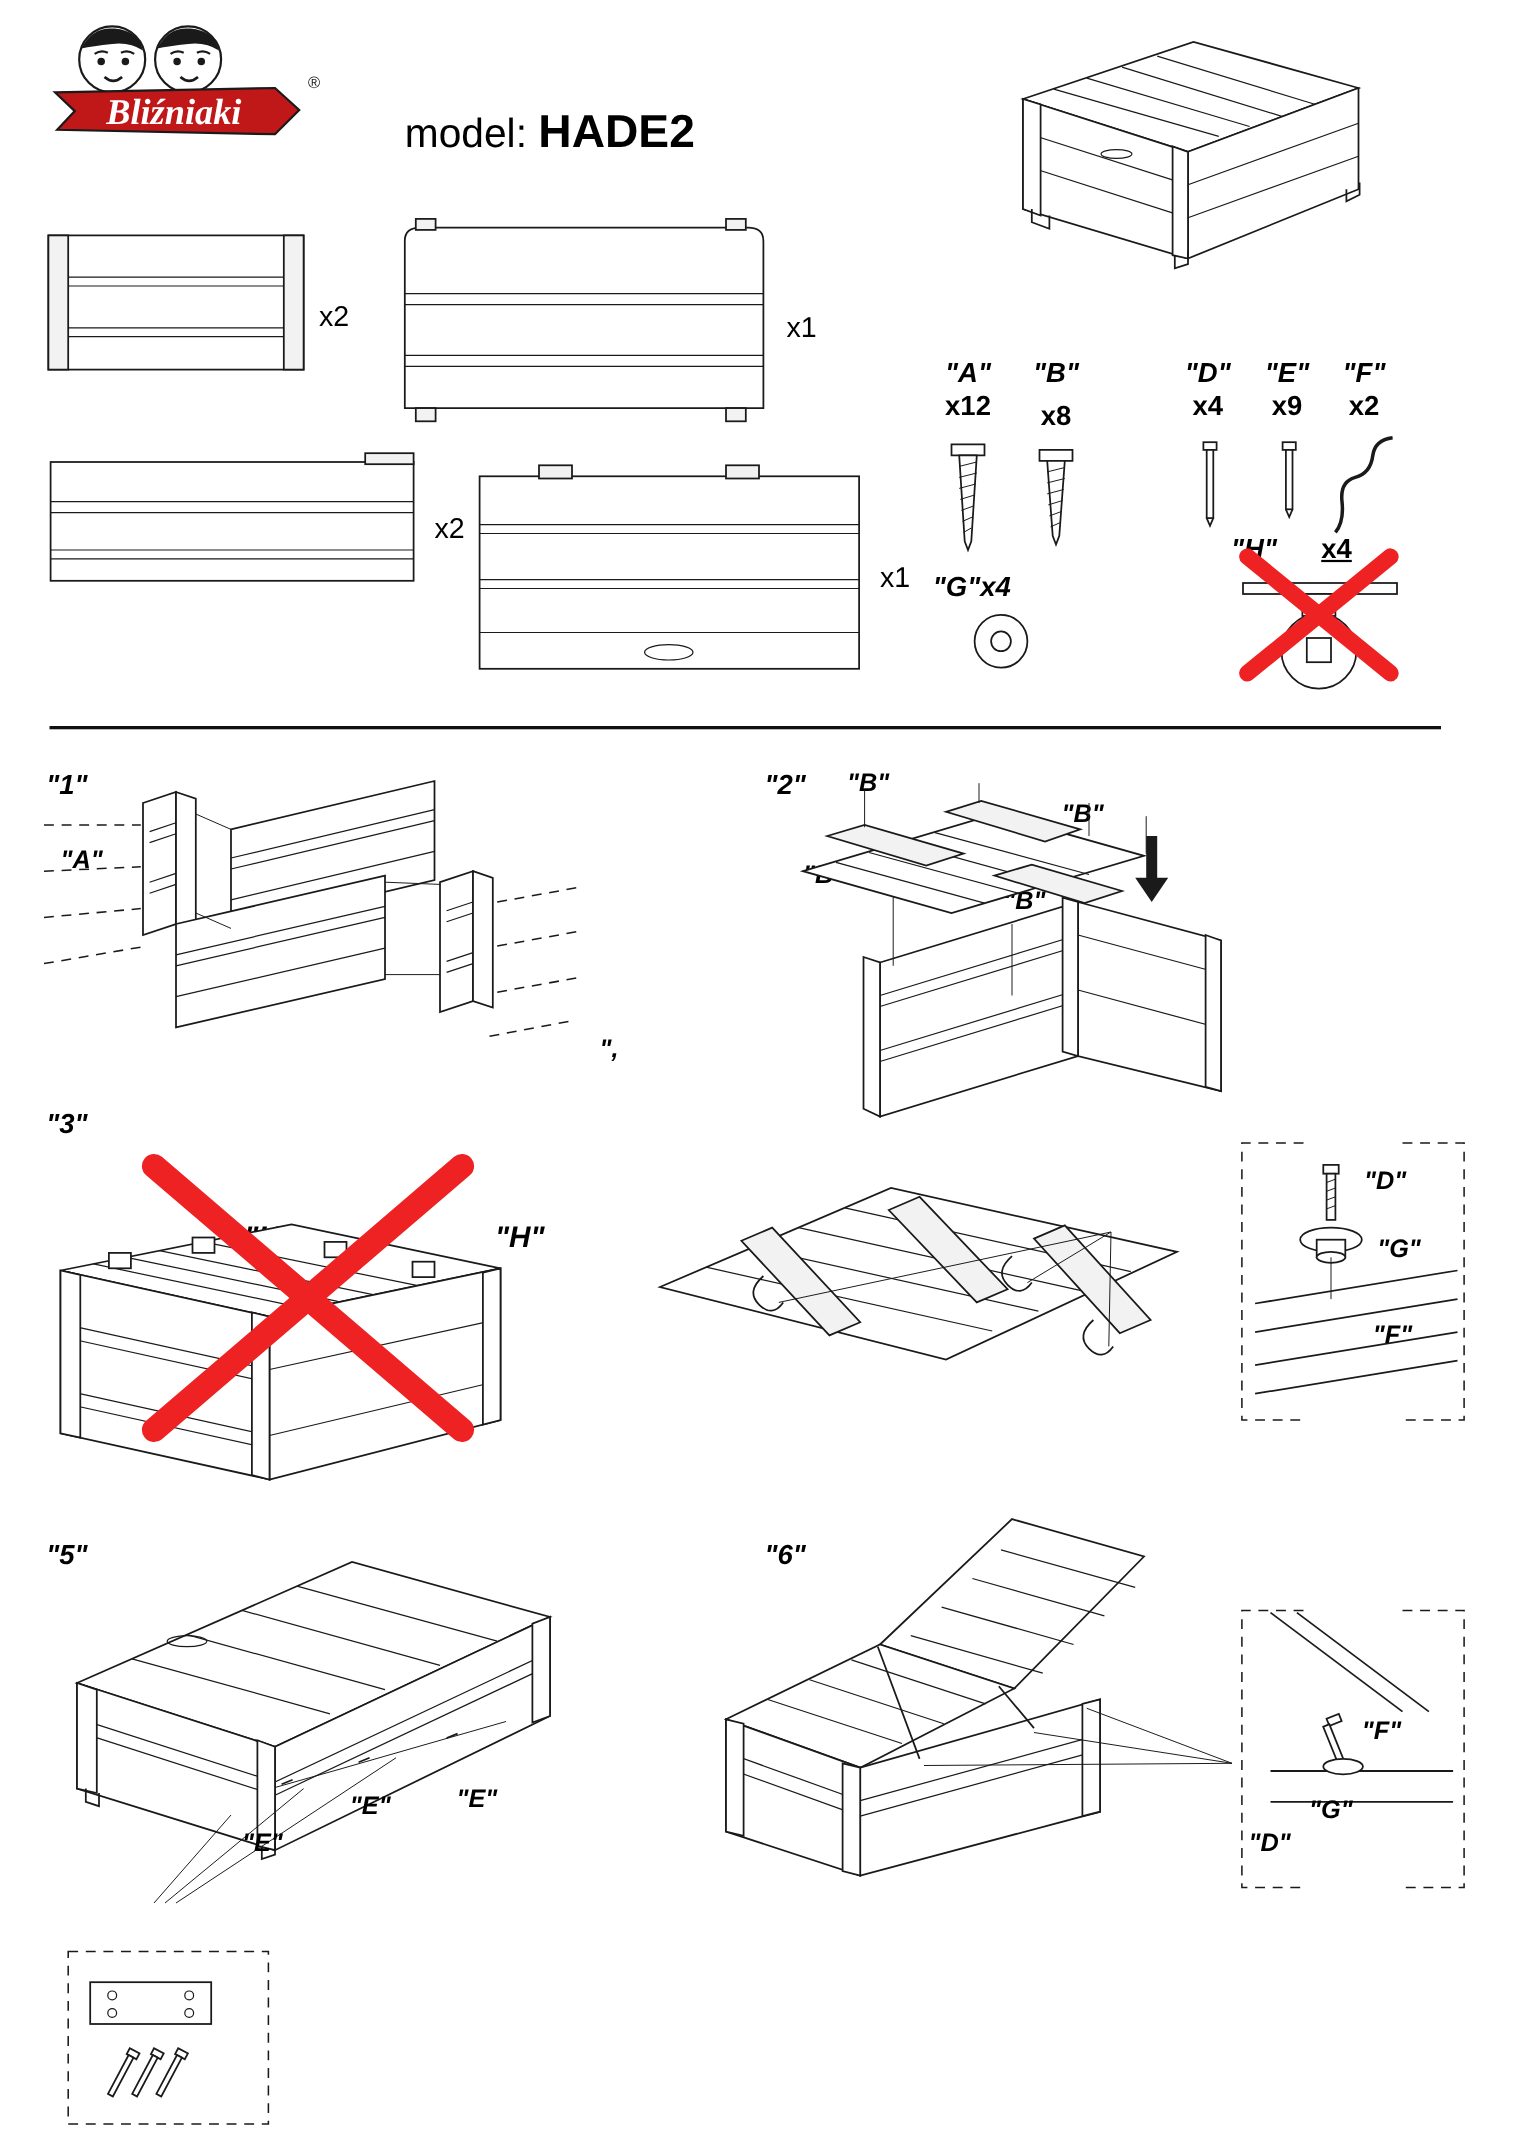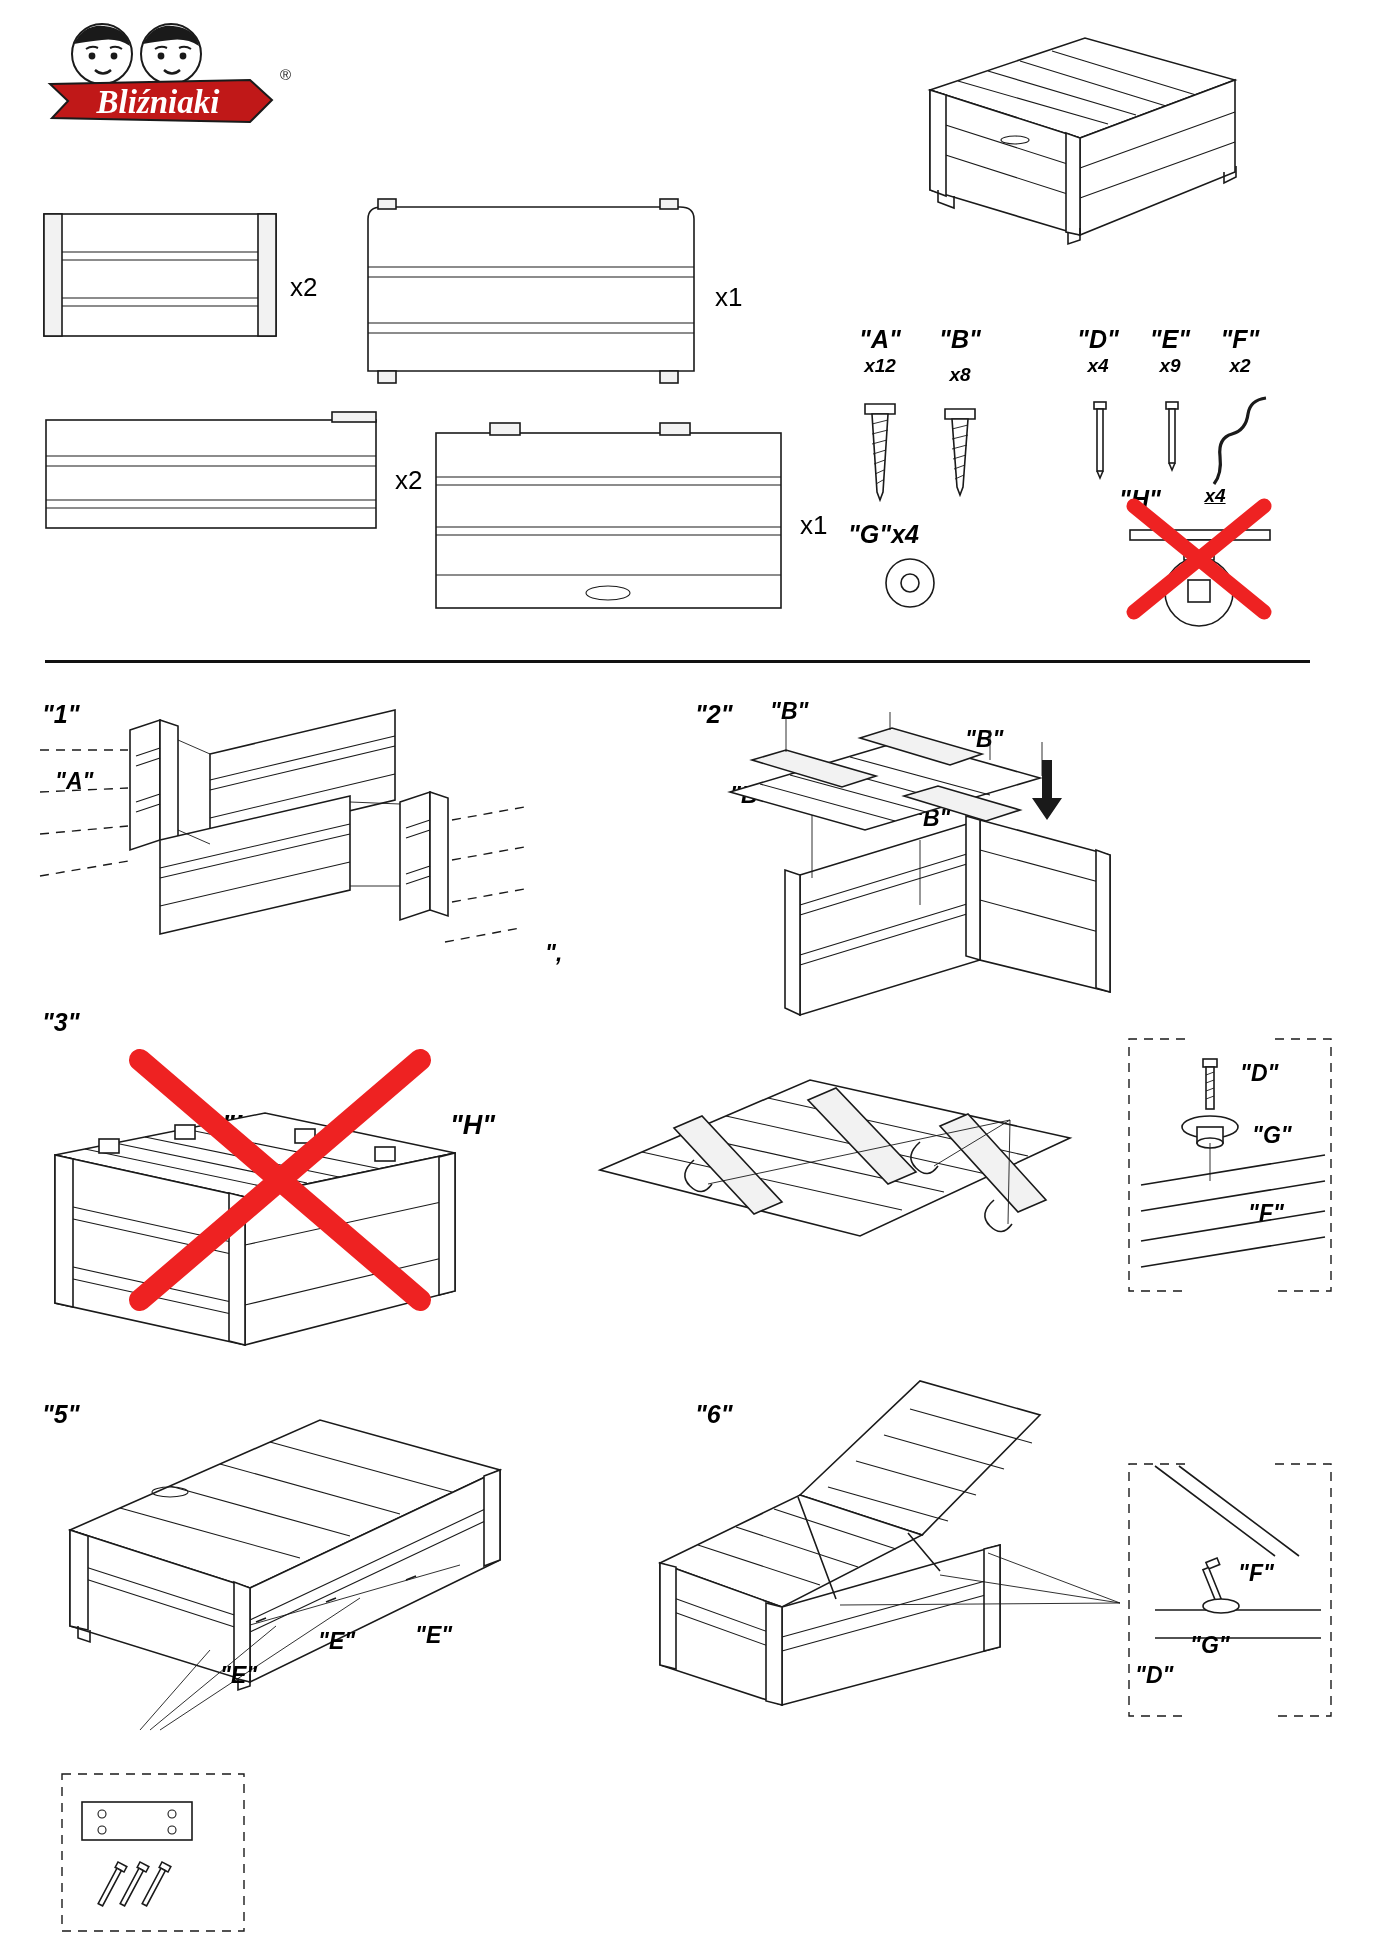--- a/index.html
+++ b/index.html
@@ -46,21 +46,21 @@
   .ln{fill:none;stroke:#1a1a1a;stroke-width:1.6;}
   .ln2{fill:none;stroke:#1a1a1a;stroke-width:1.1;}
   .lnfill{fill:#ffffff;stroke:#1a1a1a;stroke-width:1.6;}
   .lnfillg{fill:#f2f2f2;stroke:#1a1a1a;stroke-width:1.6;}
   .dash{fill:none;stroke:#1a1a1a;stroke-width:1.4;stroke-dasharray:9 7;}
   .thin{fill:none;stroke:#1a1a1a;stroke-width:0.9;}
 
   .steplbl{position:absolute;font-size:25px;font-weight:bold;font-style:italic;}
   .callout{position:absolute;font-size:23px;font-weight:bold;font-style:italic;}
   .hwlbl{position:absolute;font-size:25px;font-weight:bold;font-style:italic;text-align:center;}
-  .hwqty{position:absolute;font-size:19px;font-weight:bold;font-style:italic;text-align:center;}
+  .hwqty{position:absolute;font-size:25px;font-weight:bold;text-align:center;}
 </style>
 </head>
 <body>
 
 <div class="page">
 
   <div class="logo">
     <svg width="260" height="115" viewBox="0 0 260 115">
 
       <g>
@@ -81,20 +81,24 @@
         <path d="M115 31 q6 -4 12 -1" fill="none" stroke="#1a1a1a" stroke-width="2"></path>
         <path d="M139 30 q6 -3 12 1" fill="none" stroke="#1a1a1a" stroke-width="2"></path>
       </g>
 
       <path d="M10 66 L210 62 L232 82 L210 104 L12 100 L28 83 Z" fill="#c01818" stroke="#1a1a1a" stroke-width="2"></path>
       <text x="118" y="95" font-family="Liberation Serif, serif" font-size="33" font-style="italic" font-weight="bold" fill="#ffffff" text-anchor="middle">Bliźniaki</text>
       <text x="240" y="62" font-size="15" fill="#1a1a1a">®</text>
     </svg>
   </div>
 
+  <div class="title2">
+    <span>model:</span>
+    <b>HADE2</b>
+  </div>
 
   <div class="part" style="left:880px;top:20px;">
     <svg width="400" height="240" viewBox="0 0 400 240">
 
       <polygon class="lnfill" points="50,70 205,18 355,60 200,118"></polygon>
       <path class="ln2" d="M78 61 L228 104 M108 51 L256 95 M140 41 L286 86 M172 31 L316 75"></path>
 
       <polygon class="lnfill" points="50,70 200,118 200,215 50,170"></polygon>
       <path class="ln2" d="M50 100 L200 148 M50 130 L200 178"></path>
 

